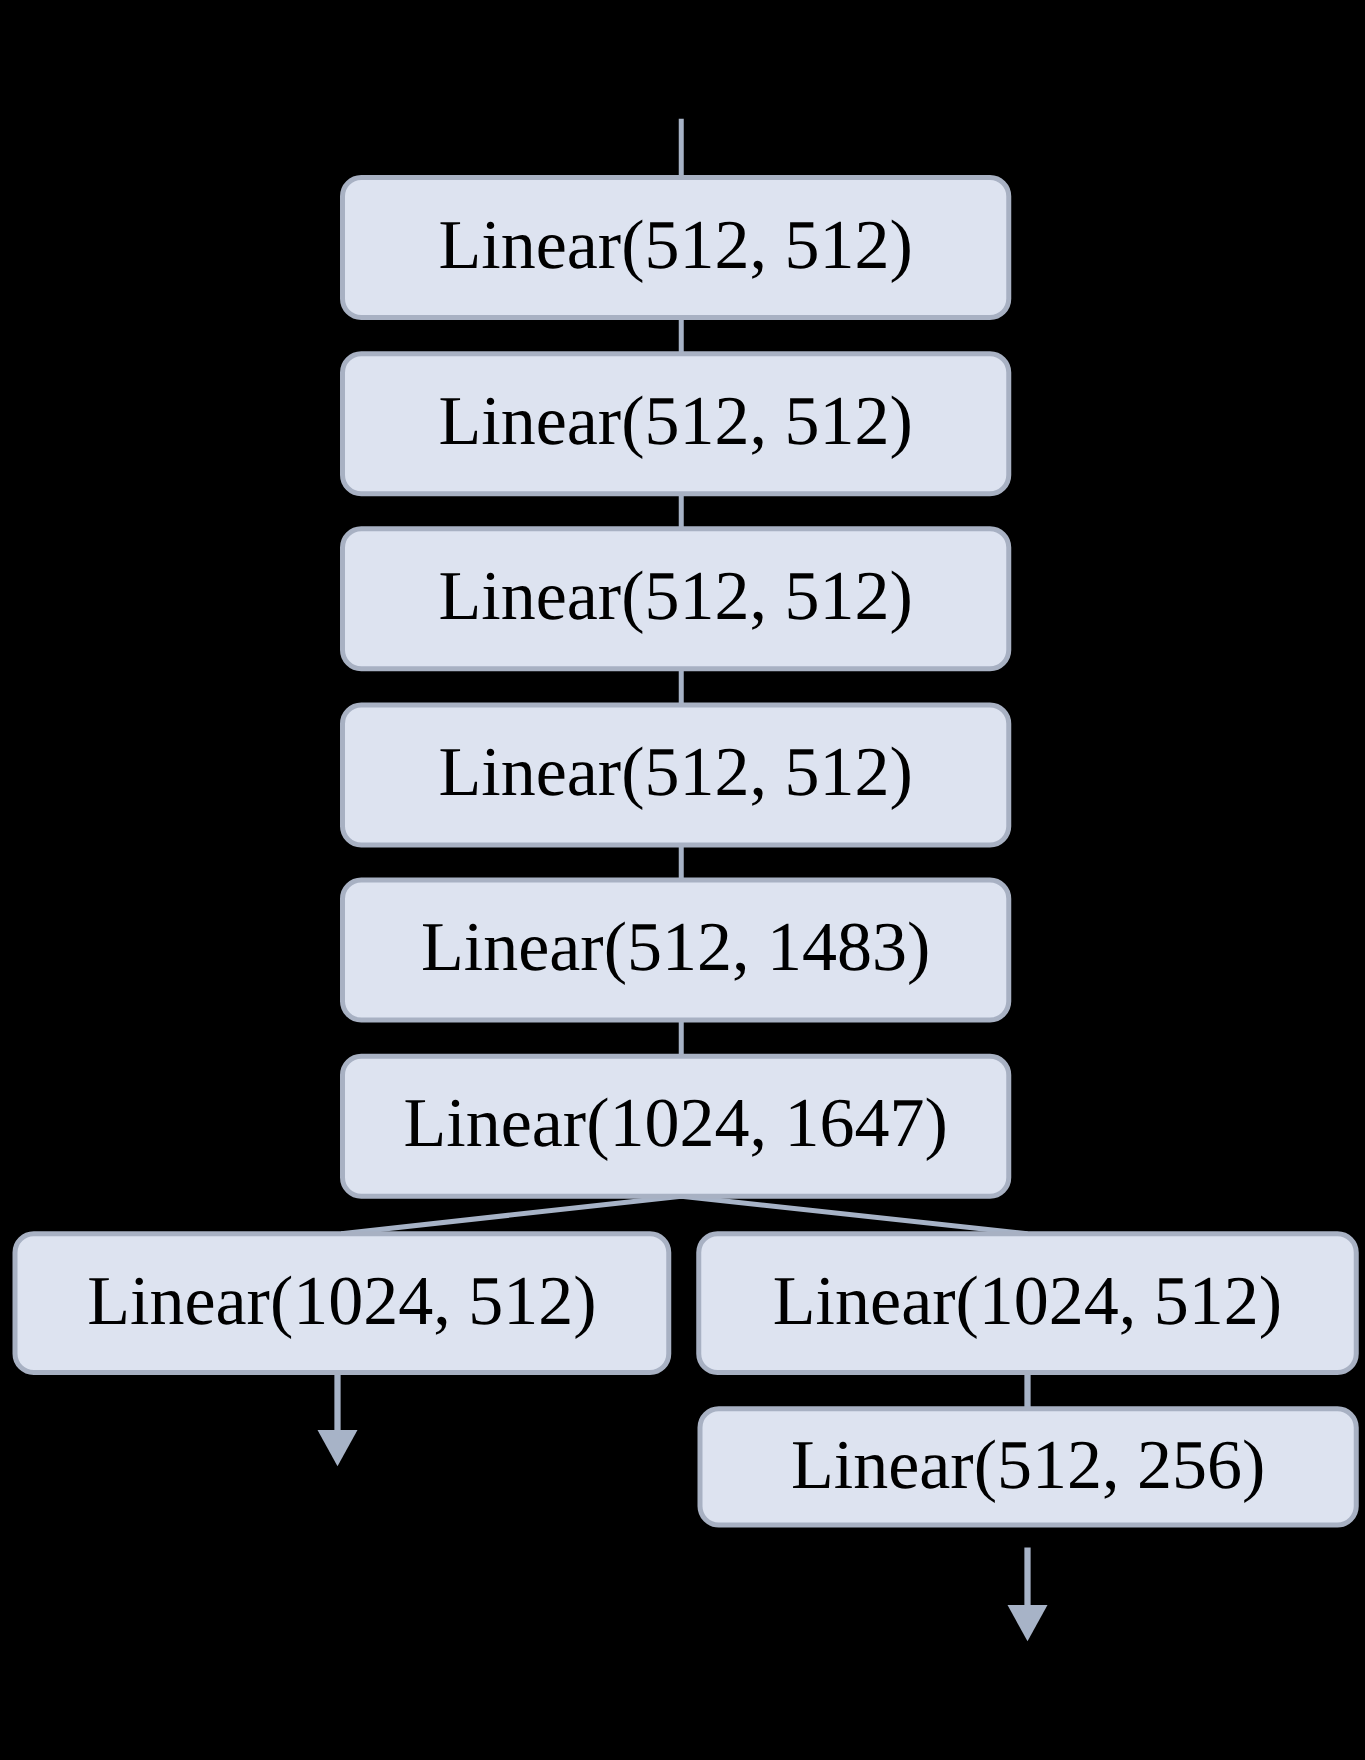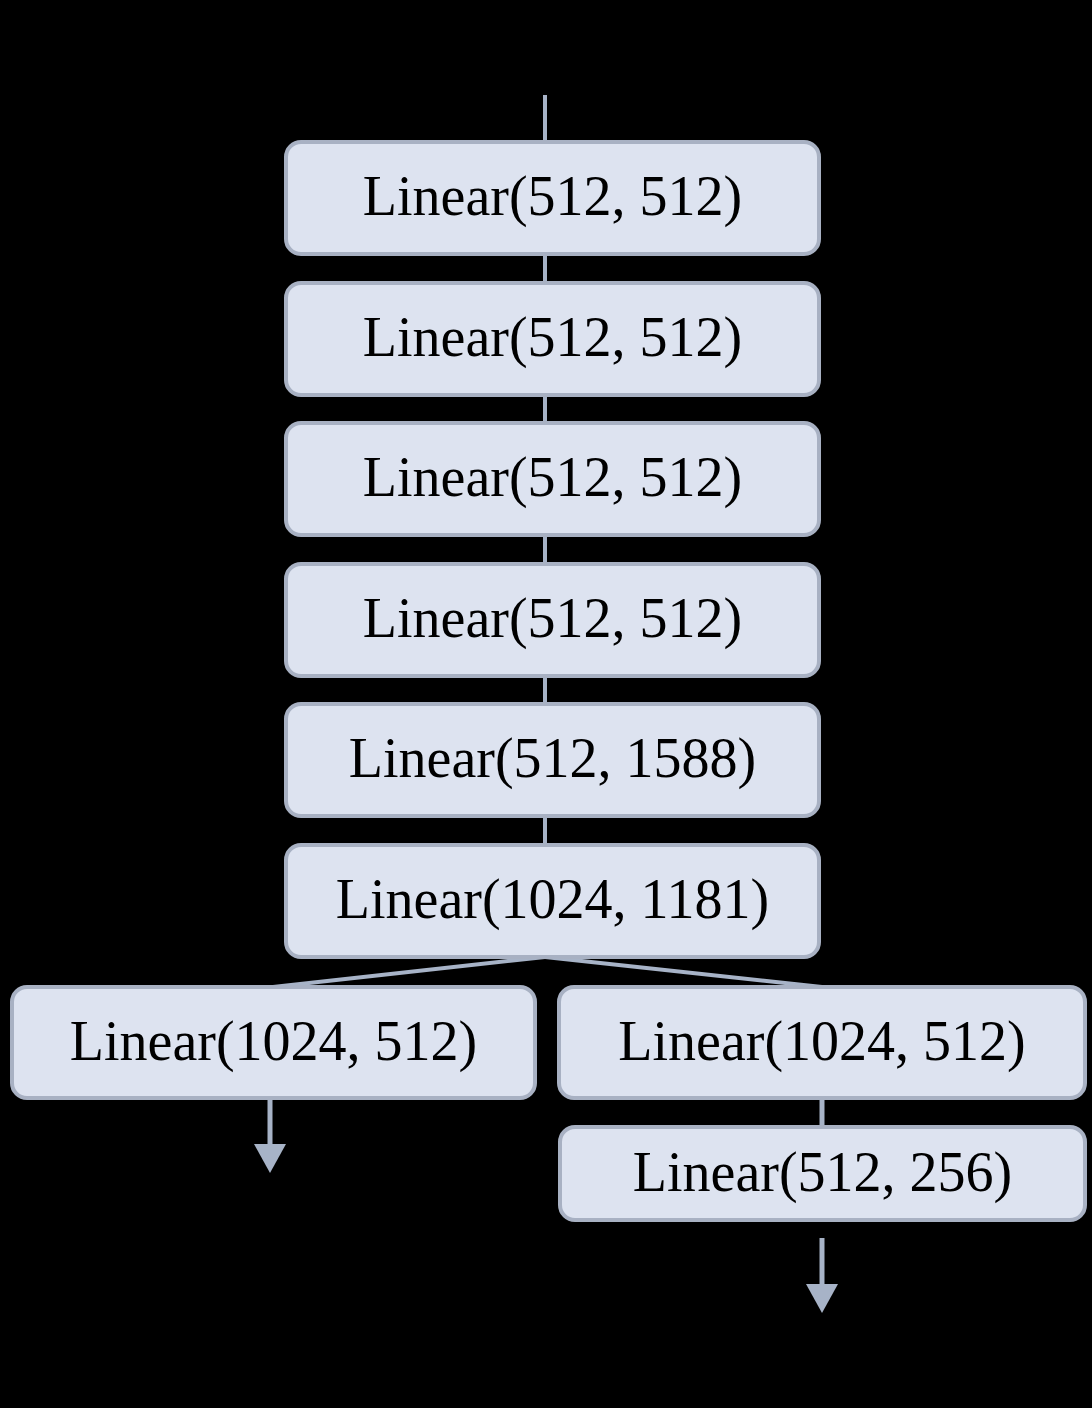--- a/index.html
+++ b/index.html
@@ -49,21 +49,21 @@
     z-index: 1;
   }
   .node span {
     font-size: 56px;
     line-height: 1;
     color: var(--text);
     white-space: nowrap;
     padding-bottom: 4px;
   }
   
-  .n1, .n2, .n3, .n4, .n5, .n6 { left: 284px; width: 537px; height: 116px; }
+  .n1, .n2, .n3, .n4, .n5, .n6 { left: 272px; width: 537px; height: 116px; }
   .n1 { top: 140px; }
   .n2 { top: 281px; }
   .n3 { top: 421px; }
   .n4 { top: 562px; }
   .n5 { top: 702px; }
   .n6 { top: 843px; }
   
   .n7 { left: 10px;  top: 985px;  width: 527px; height: 115px; }
   .n8 { left: 557px; top: 985px;  width: 530px; height: 115px; }
   
@@ -96,24 +96,24 @@
   <div class="node n2">
     <span>Linear(512, 512)</span>
   </div>
   <div class="node n3">
     <span>Linear(512, 512)</span>
   </div>
   <div class="node n4">
     <span>Linear(512, 512)</span>
   </div>
   <div class="node n5">
-    <span>Linear(512, 1588)</span>
+    <span>Linear(512, 1483)</span>
   </div>
   <div class="node n6">
-    <span>Linear(1024, 1181)</span>
+    <span>Linear(1024, 1647)</span>
   </div>
   <div class="node n7">
     <span>Linear(1024, 512)</span>
   </div>
   <div class="node n8">
     <span>Linear(1024, 512)</span>
   </div>
   <div class="node n9">
     <span>Linear(512, 256)</span>
   </div>

